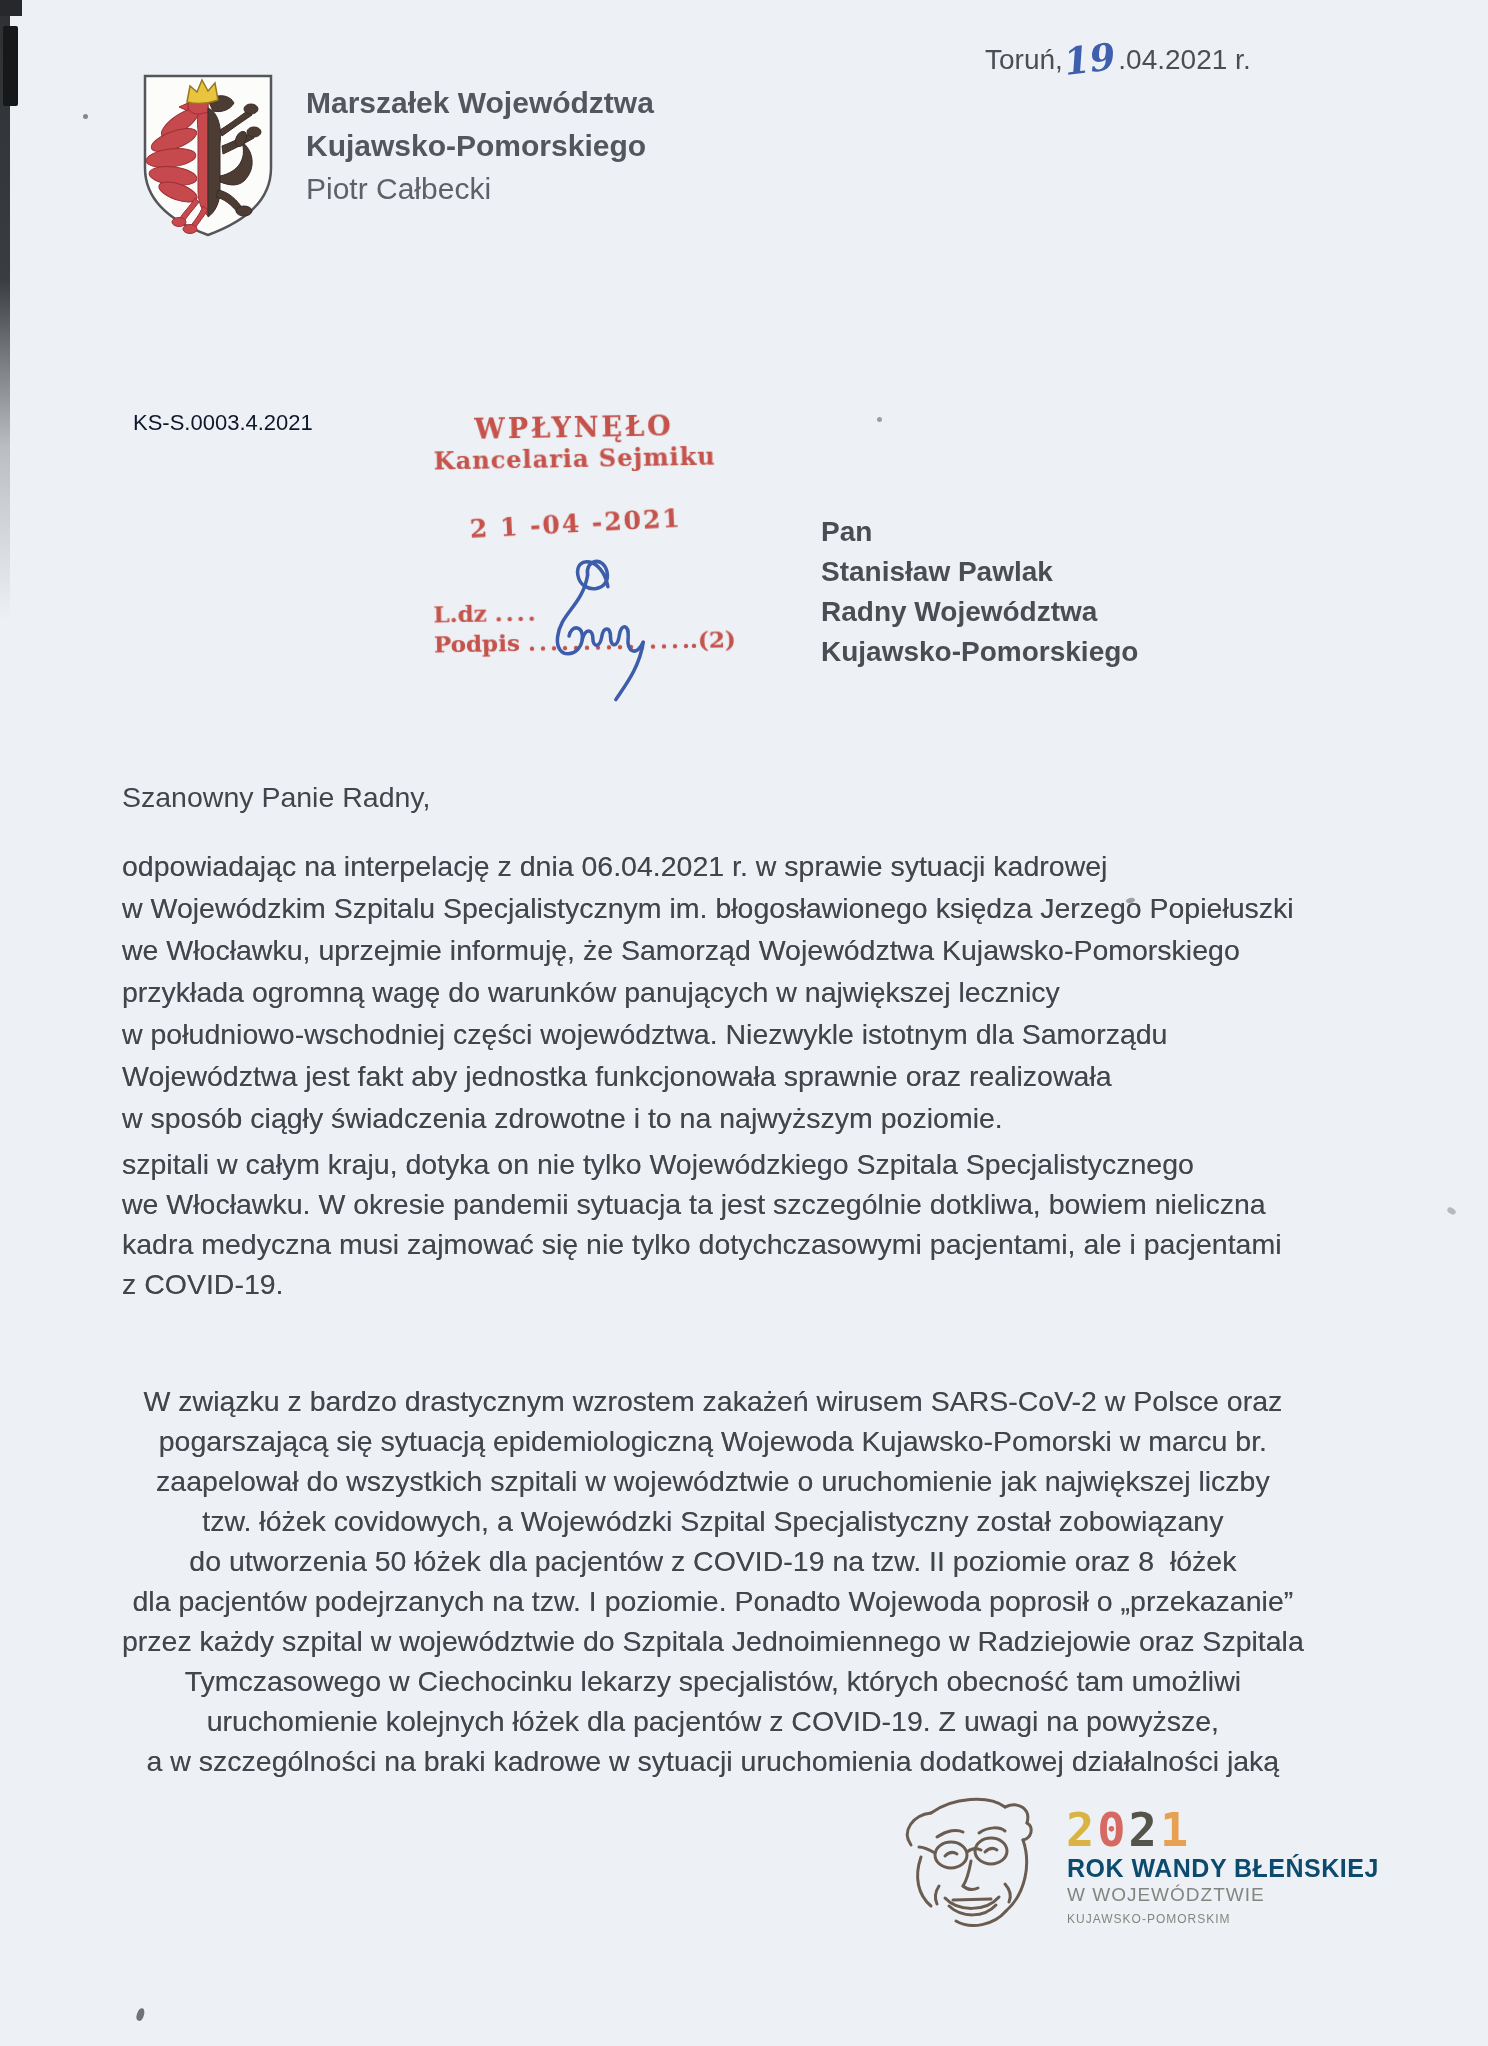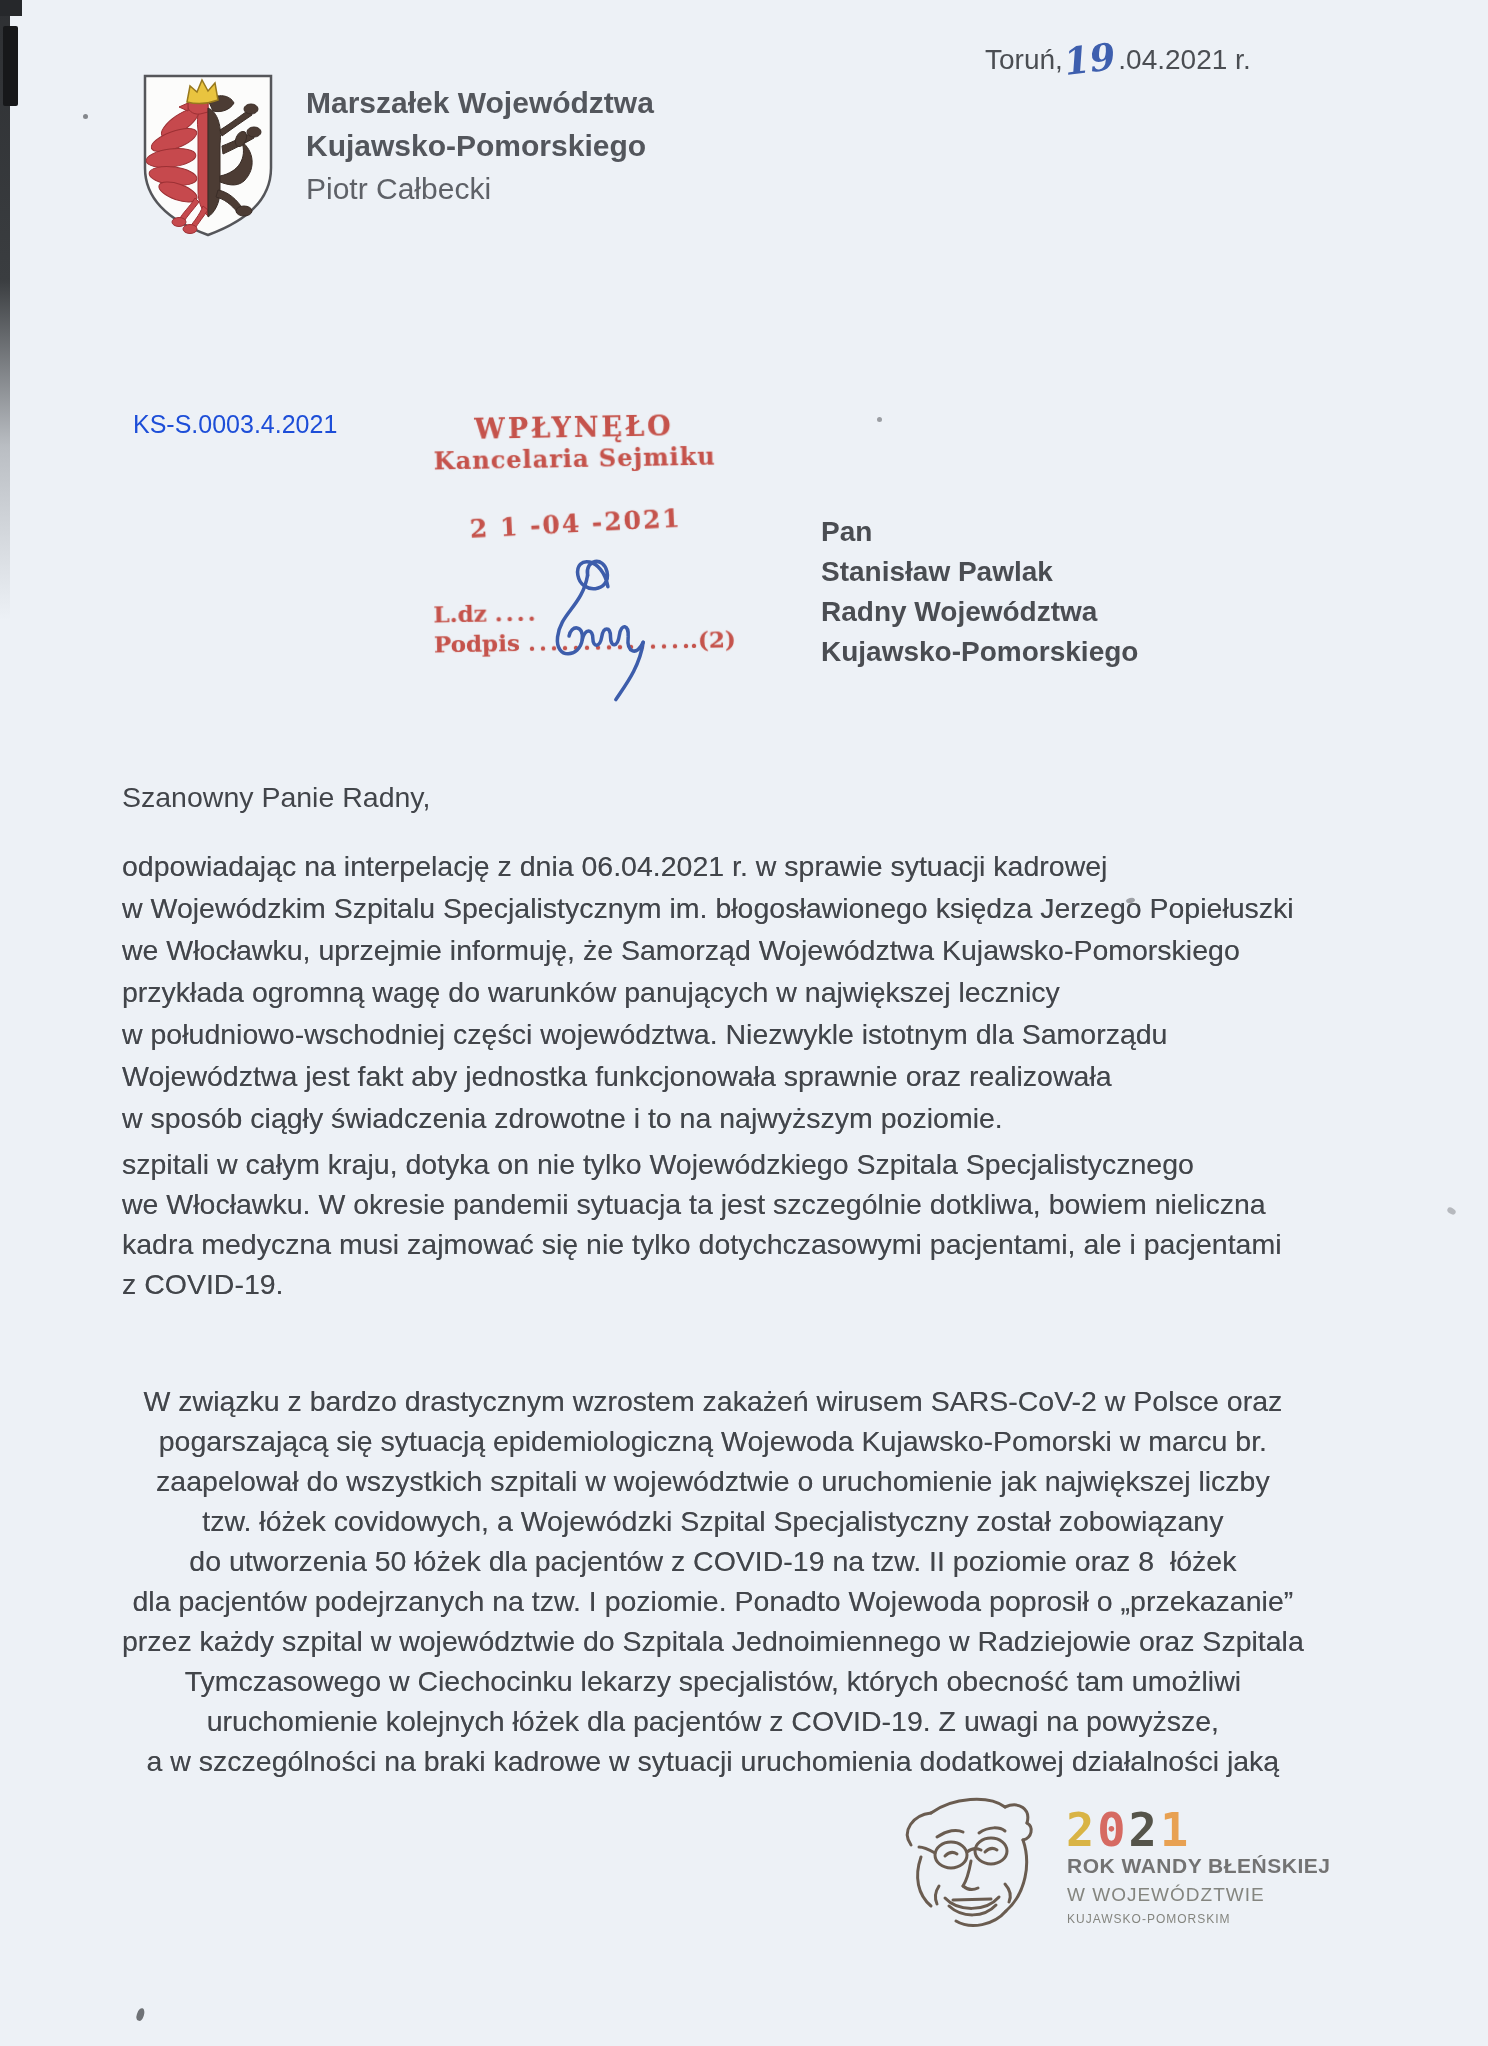--- a/index.html
+++ b/index.html
@@ -24,21 +24,21 @@
   
   .dateline { position:absolute; left:985px; top:34px; font-size:28px; color:#4b4e53; white-space:pre; }
   .hand-day { display:inline-block; font-family:"DejaVu Serif", serif; font-style:italic; font-weight:bold;
               font-size:37px; color:#3e5fae; transform:rotate(-7deg); position:relative; top:3px; margin:0 3px 0 1px; }
   .coat { position:absolute; left:137px; top:70px; }
   .sender { position:absolute; left:306px; top:86px; font-size:30px; font-weight:bold; color:#53565c; }
   .sender div { height:43px; white-space:pre; }
   .sender .sender-name { font-weight:normal; color:#5e6167; }
 
   
-  .reference { position:absolute; left:133px; top:410px; font-size:25px; color:#1d4ed8; white-space:pre; }
+  .reference { position:absolute; left:133px; top:410px; font-size:22px; color:#0f172a; white-space:pre; }
   .stamp { position:absolute; left:425px; top:412px; width:300px; color:#c2473e;
            font-family:"DejaVu Serif", serif; font-weight:bold; transform:rotate(-1deg); opacity:.93;
            text-shadow:0 0 1px rgba(194,71,62,.45); }
   .stamp-line1 { text-align:center; font-size:27px; letter-spacing:3px; white-space:pre; }
   .stamp-line2 { text-align:center; font-size:24px; letter-spacing:1px; margin-top:1px; white-space:pre; }
   .stamp-date  { text-align:center; font-size:25px; letter-spacing:2px; margin-top:36px; transform:rotate(-2deg); white-space:pre; }
   .stamp-ldz    { position:absolute; left:6px; top:186px; font-size:23px; white-space:pre; }
   .stamp-podpis { position:absolute; left:6px; top:216px; font-size:23px; white-space:pre; }
   .stamp-dots { letter-spacing:3px; font-weight:bold; }
   .signature { position:absolute; left:532px; top:543px; }
@@ -54,22 +54,22 @@
   .p1 { top:850px; }  .p1 .bline { height:42px; }
   .p2 { top:1148px; } .p2 .bline { height:40px; }
   .p3 { top:1385px;text-align:center; } .p3 .bline { height:40px; }
 
   
   .face { position:absolute; left:893px; top:1793px; }
   .year { position:absolute; left:1066px; top:1802px; font-size:47px; font-weight:bold;
           font-family:"DejaVu Sans Mono", monospace; letter-spacing:3px; white-space:pre; }
   .year .d0 { color:#d9b445; } .year .d1 { color:#d66a62; }
   .year .d2 { color:#55544a; } .year .d3 { color:#e8a152; }
-  .footer-line1 { position:absolute; left:1067px; top:1854px; font-size:21px; font-weight:bold;
-                  color:#737373; letter-spacing:.5px; white-space:pre; }
+  .footer-line1 { position:absolute; left:1067px; top:1854px; font-size:25px; font-weight:bold;
+                  color:#0c4a6e; letter-spacing:.5px; white-space:pre; }
   .footer-line2 { position:absolute; left:1067px; top:1884px; font-size:19px; color:#84857f; letter-spacing:1px; white-space:pre; }
   .footer-line3 { position:absolute; left:1067px; top:1912px; font-size:12px; color:#84857f; letter-spacing:1px; white-space:pre; }
 </style>
 </head>
 <body>
 
 <div class="page">
 
   <div class="scan-strip"></div>
   <div class="scan-corner"></div>

